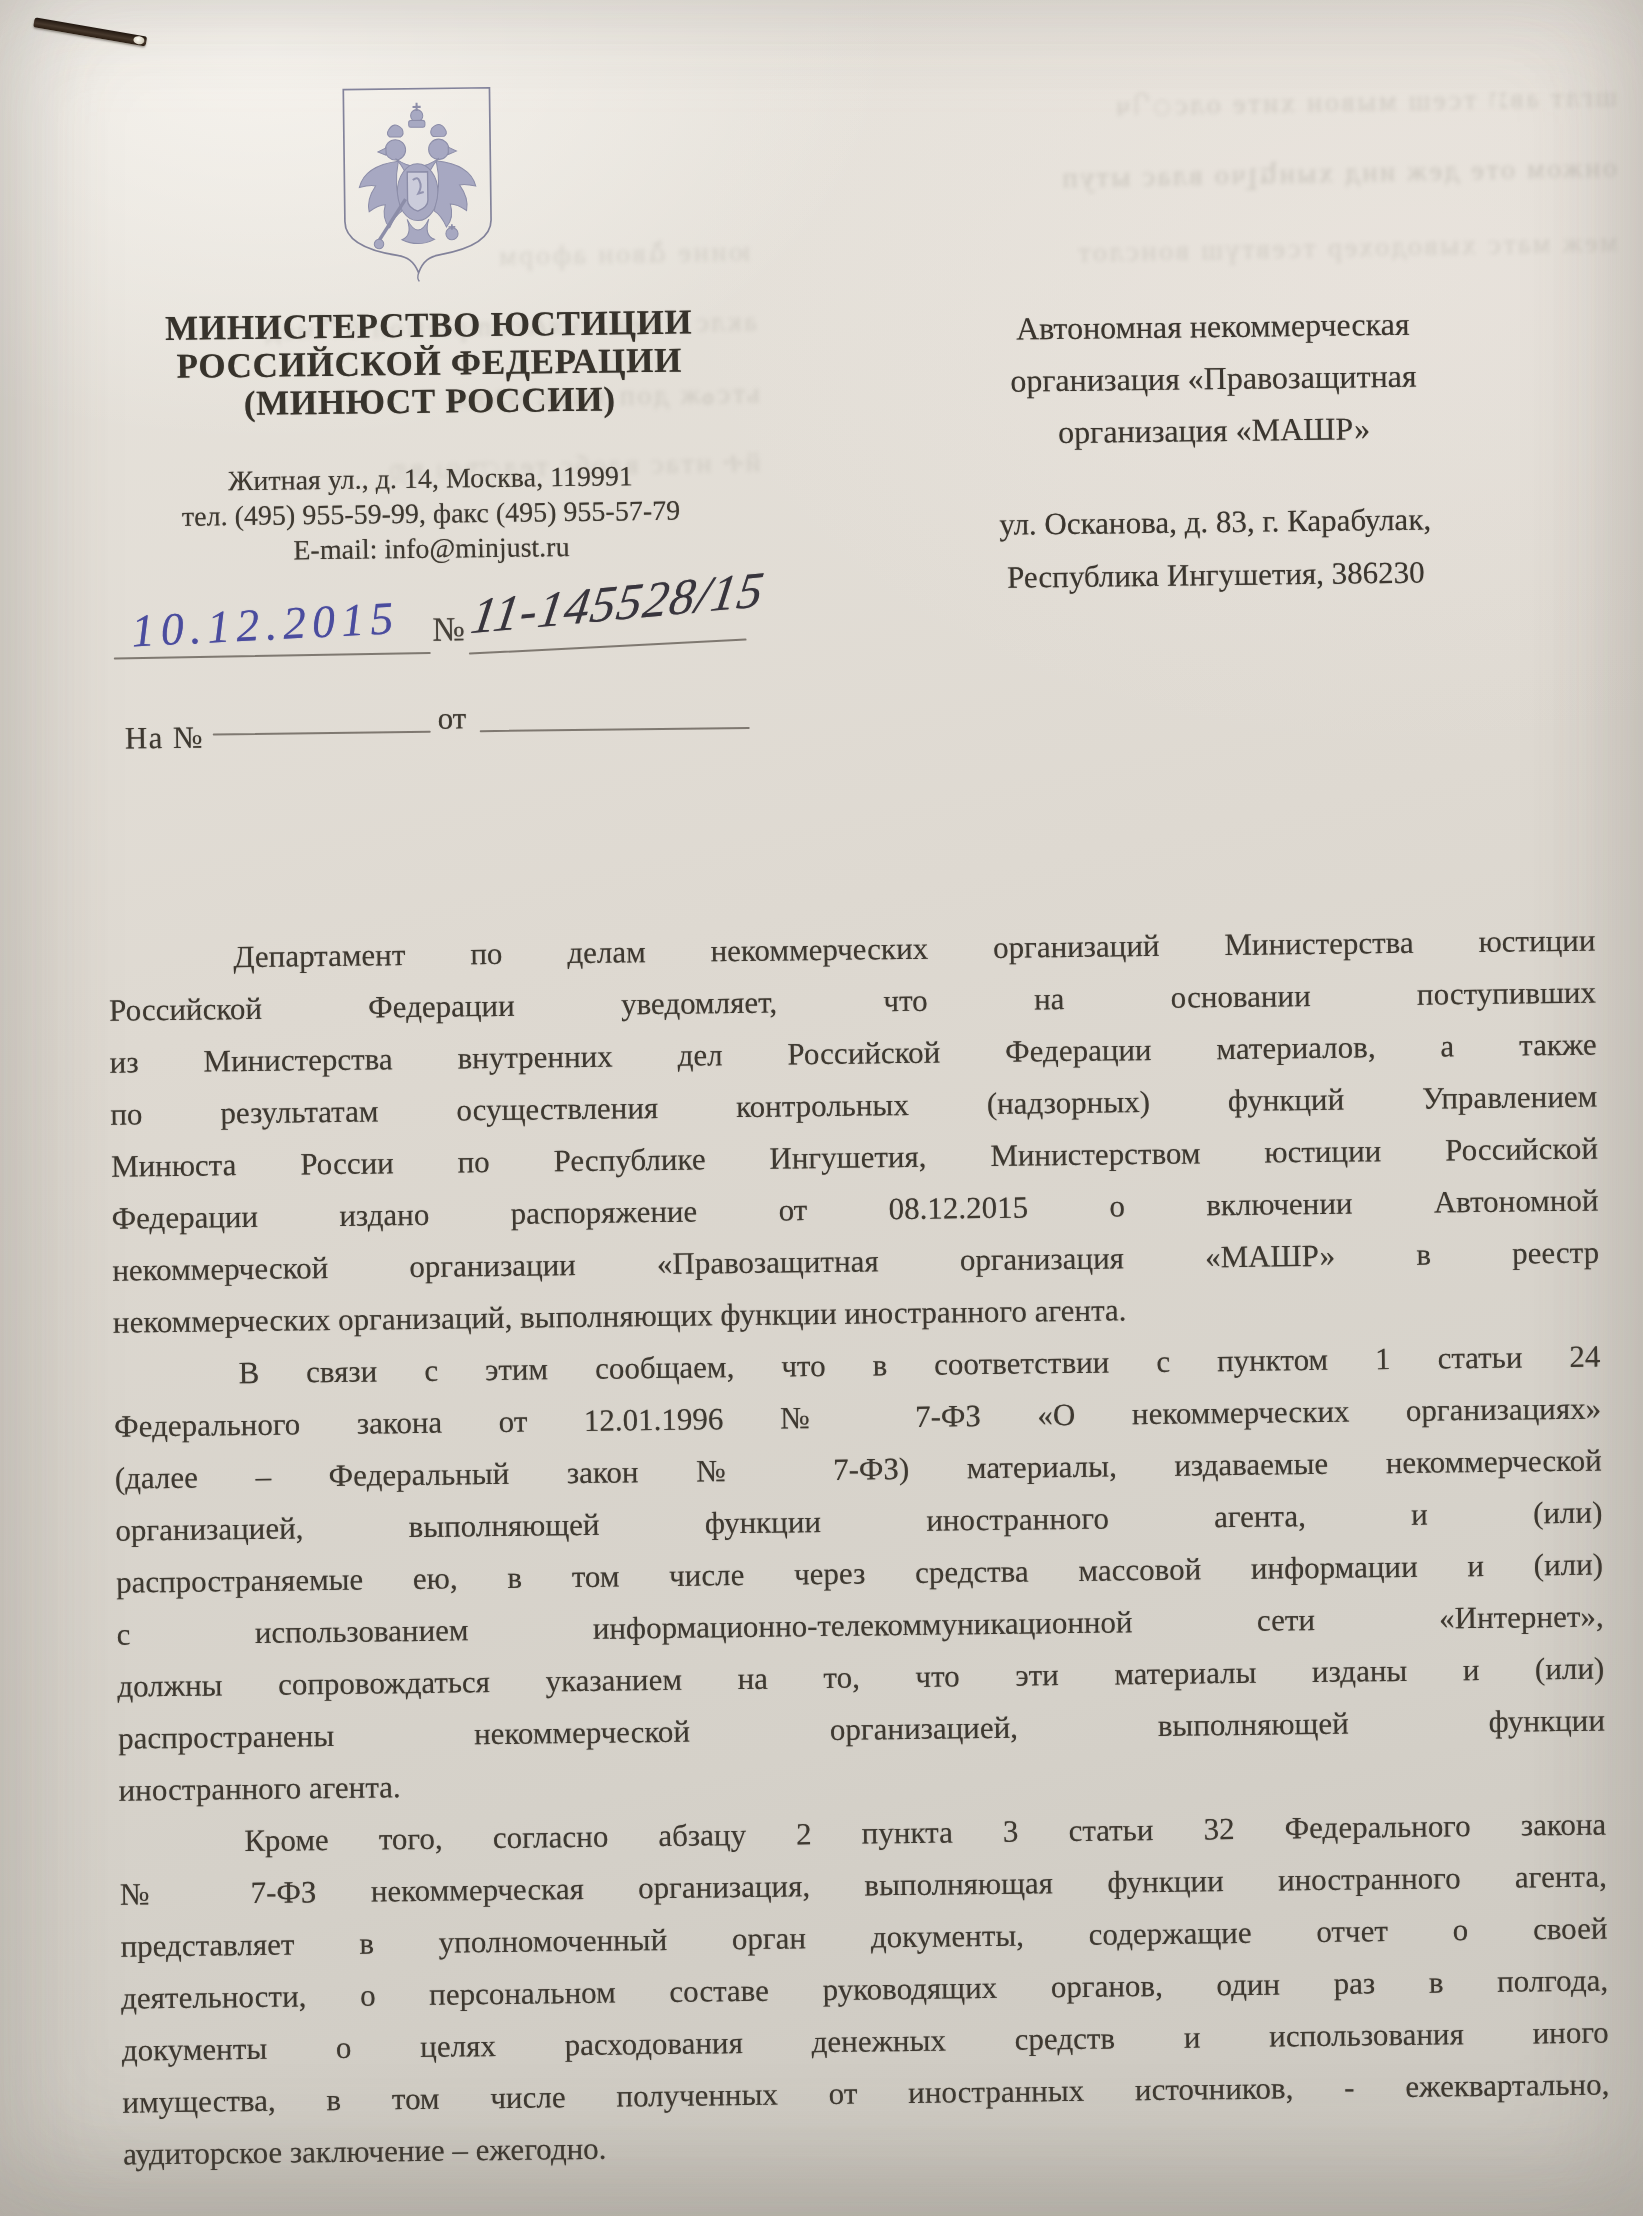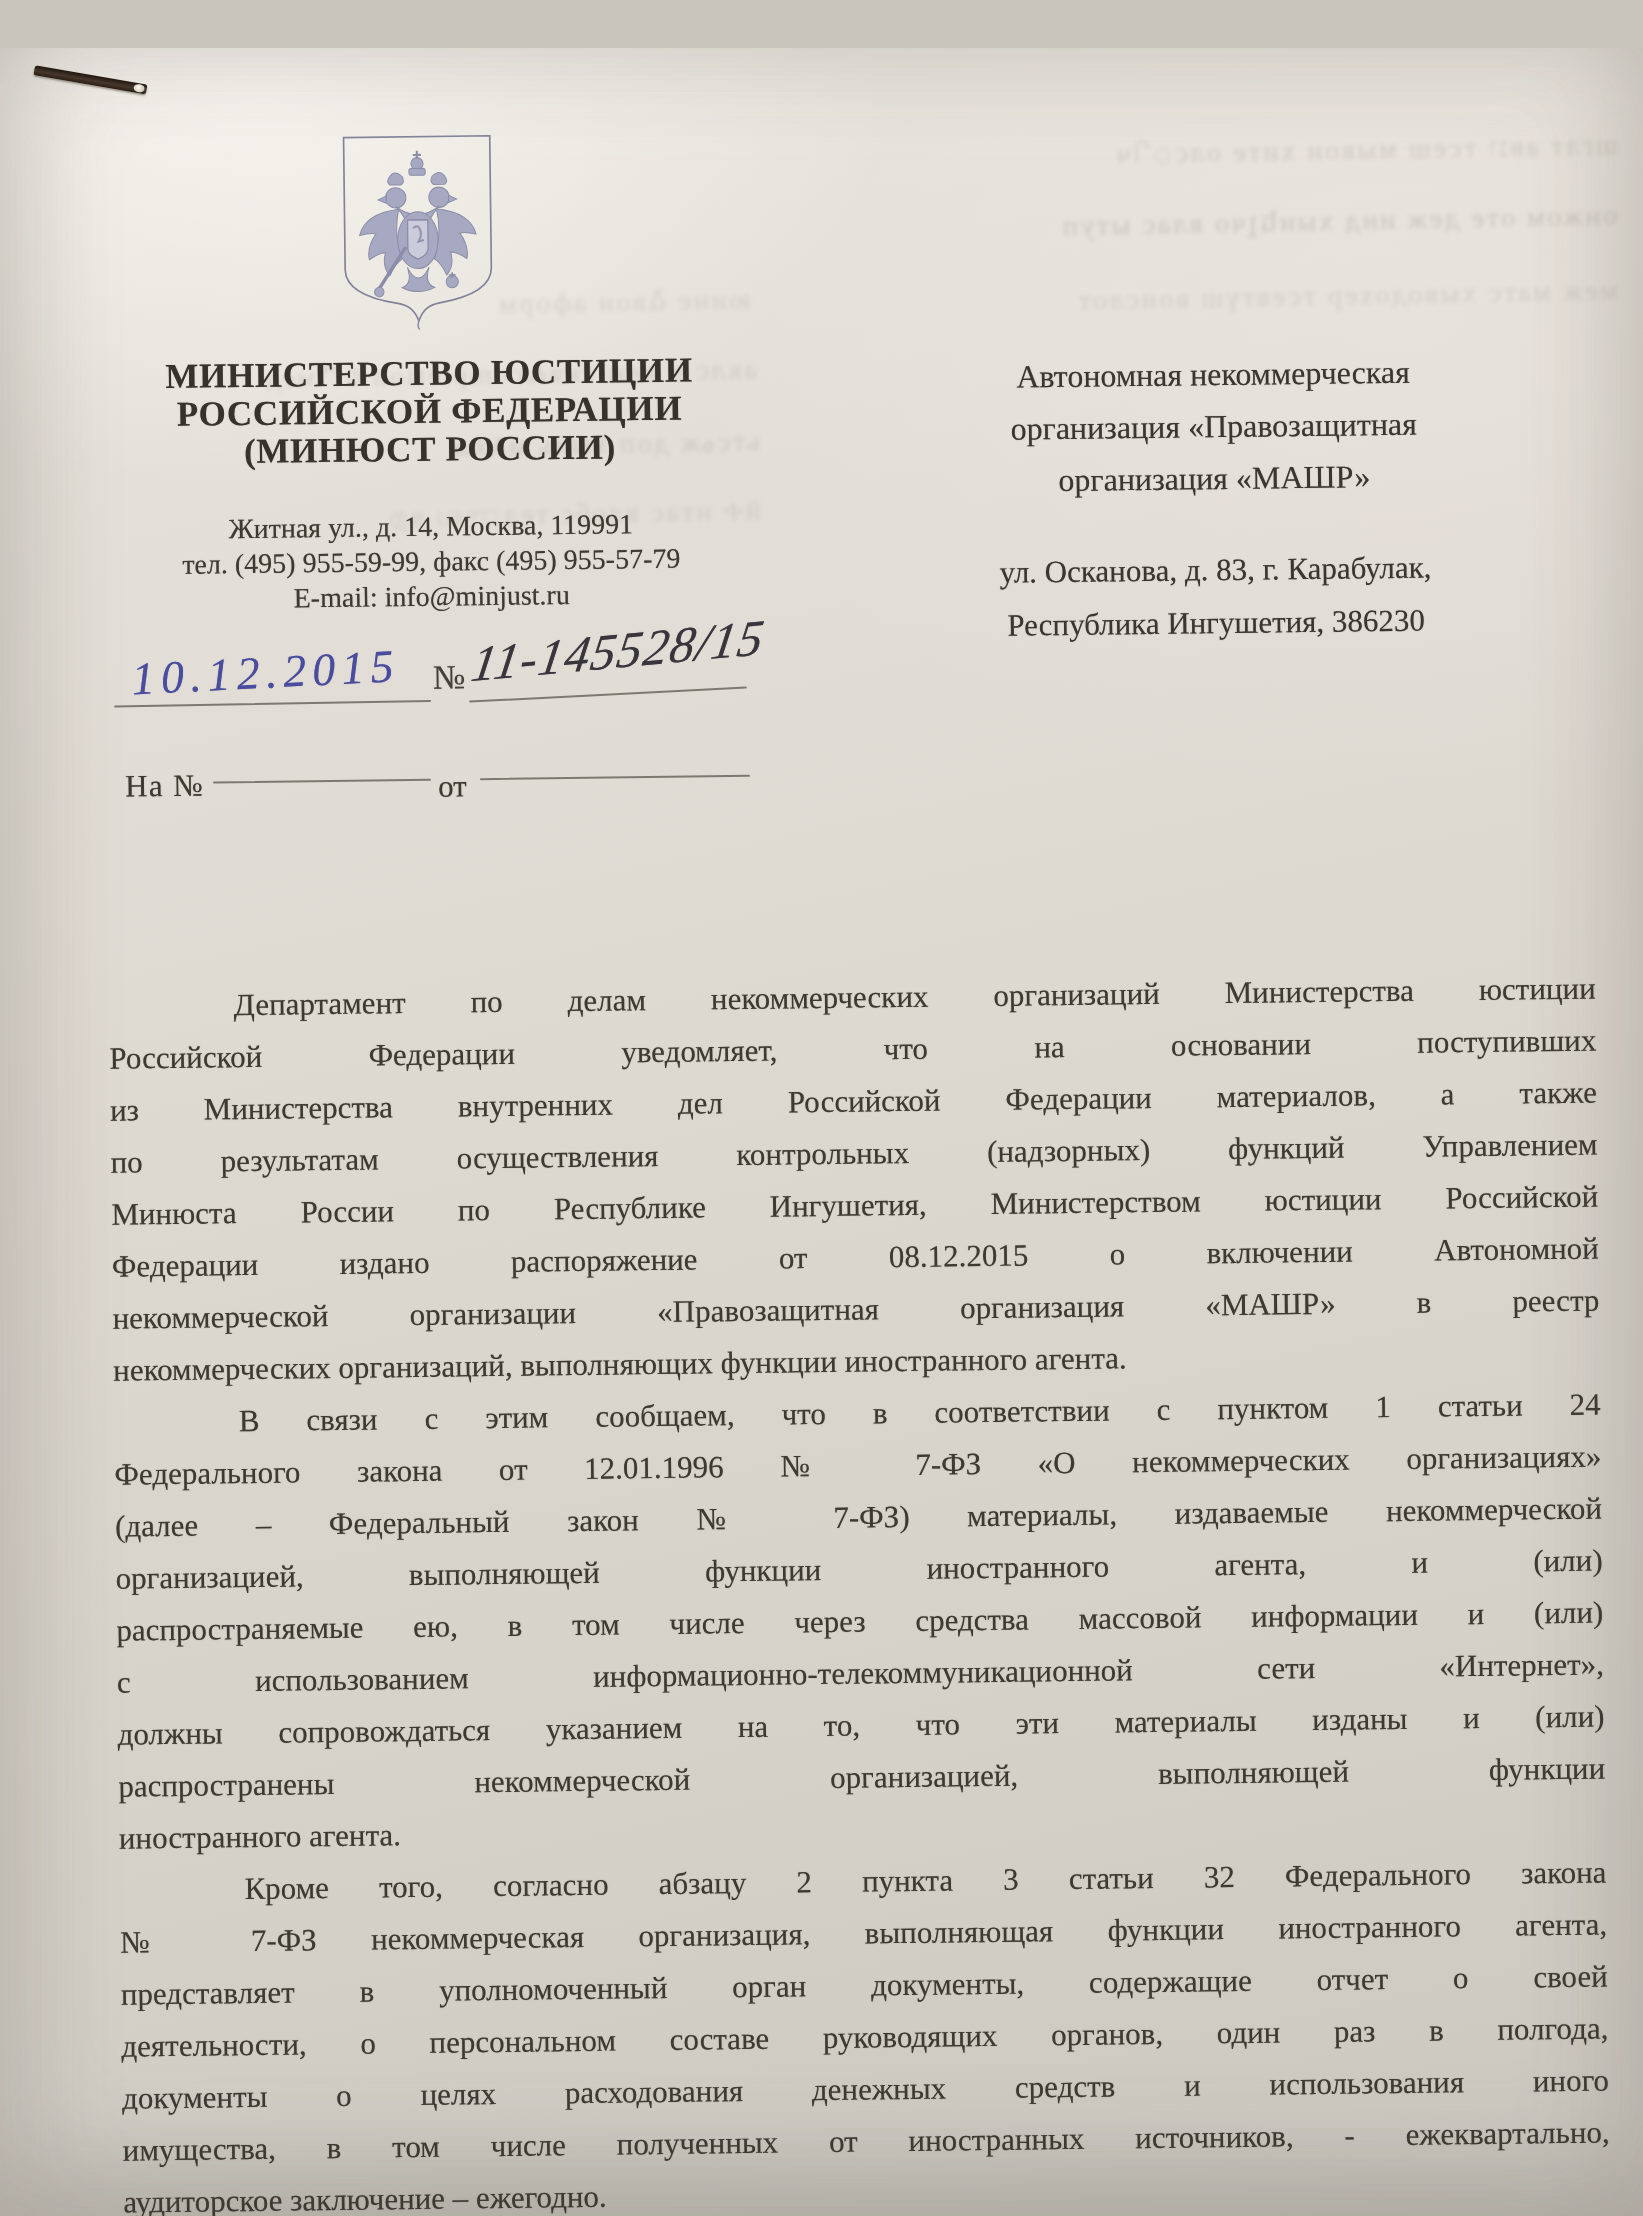--- a/index.html
+++ b/index.html
@@ -12,21 +12,20 @@
     position:absolute;inset:0;
     background:
       radial-gradient(ellipse 1017px 644px at 16% 2%, rgba(255,253,249,0.6), rgba(255,253,249,0) 62%),
       radial-gradient(ellipse 1221px 814px at 85% 12%, rgba(240,233,228,0.35), rgba(240,233,228,0) 60%),
       linear-gradient(168deg,#e9e5de 0%,#ded9d1 42%,#d5d1c9 75%,#cbc7bf 100%);
     box-shadow:
       inset 0 -47px 109px rgba(96,90,79,0.20),
       inset -34px 0 102px rgba(96,90,79,0.12),
       inset 37px 0 102px rgba(96,90,79,0.10),
       inset 0 27px 81px rgba(255,252,246,0.25);
-    margin-top: 48px;
   }
   .content{
     position:absolute;inset:0;
     transform:rotate(-0.7deg);
     transform-origin:50% 45%;
     color:#3e3931;
   }
   .txt{ text-shadow:0 0 0.9px rgba(62,56,48,0.55); }
 
   
@@ -90,21 +89,21 @@
     color:#38353d;transform:rotate(-4.6deg) skewX(-14deg);
     text-shadow:0 0 0.7px rgba(56,53,61,0.7);
     white-space:nowrap;
   }
   .rule{position:absolute;height:2px;background:#5d574f;opacity:0.75;border-radius:1.4px;}
   .rule.date-rule{left:118px;top:648px;width:317px;transform:rotate(-0.3deg);}
   .rule.num-rule{left:473px;top:643px;width:278px;transform:rotate(-2.2deg);}
   .rule.na-rule{left:216px;top:726px;width:218px;}
   .rule.ot-rule{left:483px;top:726px;width:270px;}
   .na-label{position:absolute;left:128px;top:712px;font-size:31px;color:#3e3931;letter-spacing:1.4px;}
-  .ot-label{position:absolute;left:441px;top:716px;font-size:31px;color:#3e3931;}
+  .ot-label{position:absolute;left:441px;top:696px;font-size:31px;color:#3e3931;}
 
   
   .body-block{
     position:absolute;left:109px;top:924px;width:1487px;
     font-size:31px;line-height:52px;color:#3e3931;
   }
   .body-block .line{
     height:52px;white-space:normal;
     text-align:justify;text-align-last:justify;
   }

